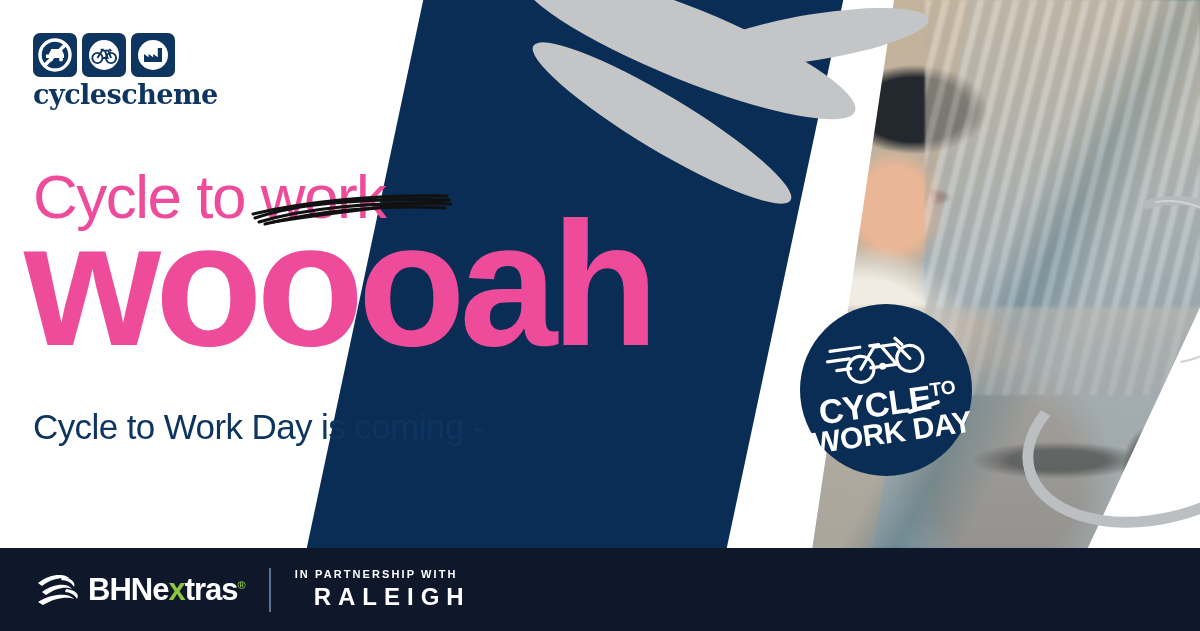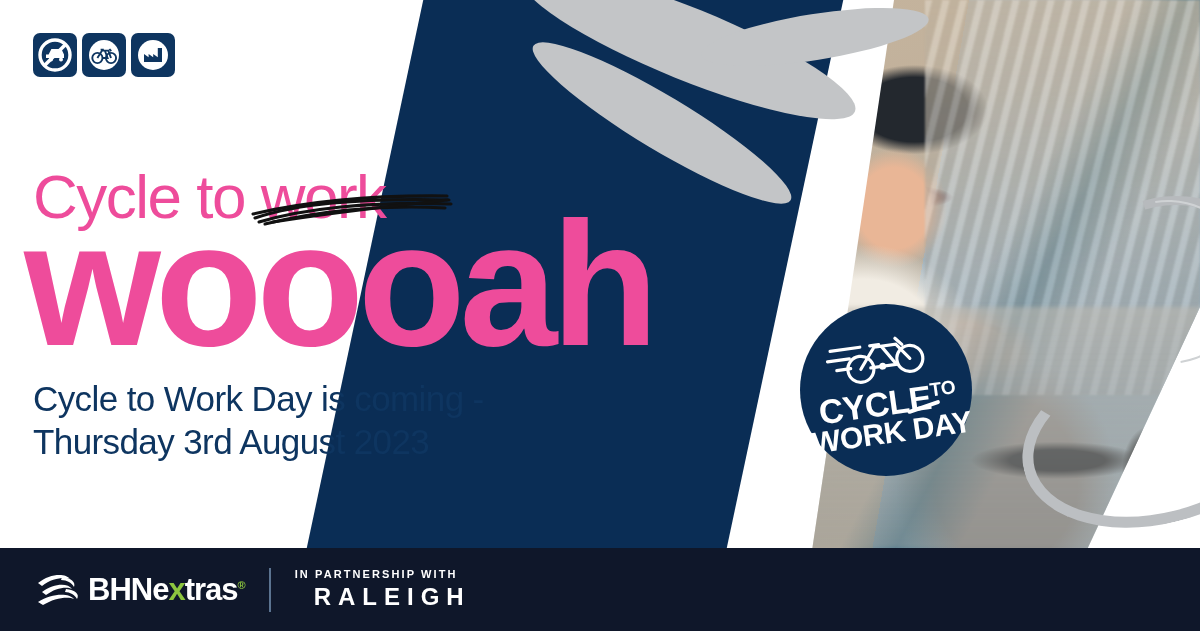--- a/index.html
+++ b/index.html
@@ -245,20 +245,21 @@
     font-weight: 700;
     letter-spacing: -0.8px;
     line-height: 1.05;
   }
   .sub-line {
     font-size: 35px;
     font-weight: 300;
     letter-spacing: -0.6px;
     line-height: 1.22;
     white-space: nowrap;
+    margin-top: 28px;
   }
 
   
   .badge {
     position: absolute;
     left: 800px;
     top: 304px;
     width: 172px;
     height: 172px;
     border-radius: 50%;
@@ -418,40 +419,40 @@
           </g>
         </svg>
       </div>
       <div class="tile">
         <svg viewBox="0 0 44 44">
           <circle cx="22" cy="22" r="15" fill="#ffffff"></circle>
           <path d="M13 29 V21 l4.6 3.2 V21 l4.6 3.2 V21 l4.6 3.2 V15 h4.2 v14 z" fill="#0e3560"></path>
         </svg>
       </div>
     </div>
+    <div class="logo-word">cyclescheme</div>
   </div>
 
   <div class="kicker-wrap">
     <div class="kicker">Cycle to work</div>
     <svg class="scribble" viewBox="0 0 205 52">
       <g fill="none" stroke="#111111" stroke-width="3.1" stroke-linecap="round">
         <path d="M4 40 C46 26, 104 20, 198 22"></path>
         <path d="M8 44 C52 31, 118 23, 200 26"></path>
         <path d="M2 36 C54 24, 120 17, 196 18"></path>
         <path d="M14 46 C62 34, 128 26, 194 30"></path>
         <path d="M196 22 C150 27, 90 33, 22 44"></path>
       </g>
     </svg>
   </div>
 
   <div class="woooah">woooah</div>
 
   <div class="sub-block">
     <div class="sub-line">Cycle to Work Day is coming -</div>
-    <div class="sub-line">Thursday 3rd August 2023</div>
   </div>
 
   <div class="badge">
     <div class="badge-inner">
       <svg class="badge-bike" viewBox="0 0 112 54">
         <g fill="none" stroke="#ffffff" stroke-width="3.2" stroke-linecap="round">
           <circle cx="34" cy="36" r="13"></circle>
           <circle cx="84" cy="32" r="13"></circle>
           <path d="M34 36 L50 16 L72 16 L84 32 M44 36 L70 36 L58 17"></path>
           <path d="M46 14 h9 M72 10 l6 7"></path>

